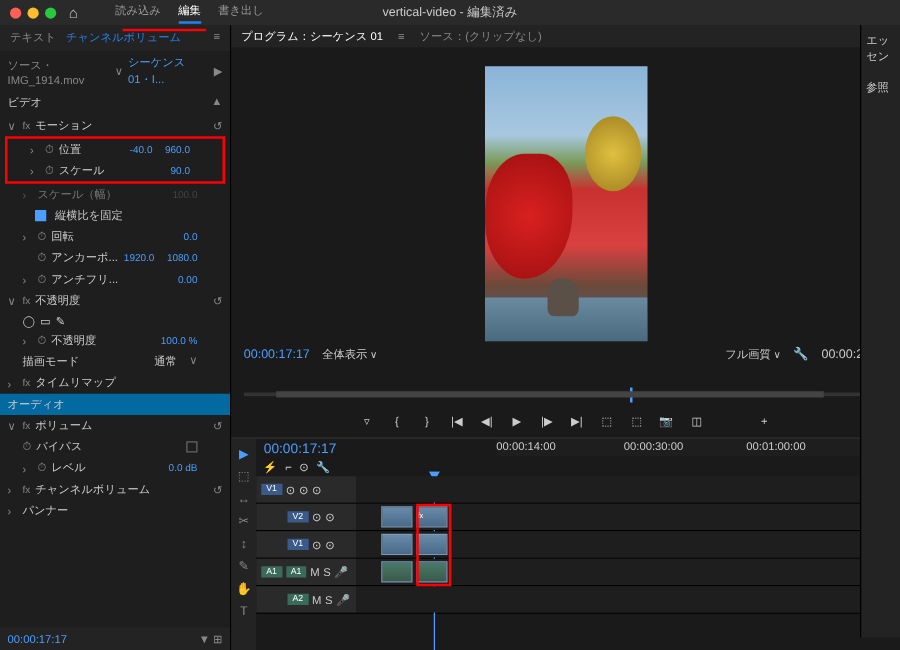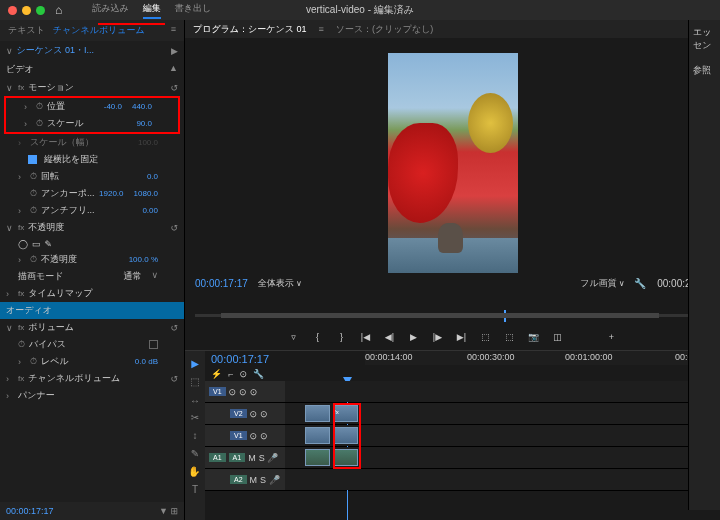--- a/index.html
+++ b/index.html
@@ -56,21 +56,21 @@
 .transport{display:flex;justify-content:center;gap:10px;padding:6px;background:#1a1a1a}
 .transport .btn{width:14px;height:14px;color:#ccc;cursor:pointer;display:flex;align-items:center;justify-content:center}
 .timeline{flex:1;background:#1a1a1a;display:flex;border-top:1px solid #333}
 .tools{width:20px;background:#232323;display:flex;flex-direction:column;gap:2px;padding:4px 2px}
 .tools .tool{width:16px;height:16px;color:#888;cursor:pointer;display:flex;align-items:center;justify-content:center;font-size:10px}
 .tools .tool.active{color:#4a9eff}
 .tl-main{flex:1;display:flex;flex-direction:column}
 .tl-hdr{padding:3px 6px;font-size:9px;color:#ccc}
 .tl-tc{padding:2px 6px;color:#4a9eff;font-size:11px}
 .tl-opts{display:flex;gap:6px;padding:2px 6px;font-size:8px;color:#888}
-.tl-ruler{height:14px;background:#1e1e1e;position:relative;font-size:7px;color:#888;margin-left:80px}
+.tl-ruler{height:14px;background:#1e1e1e;position:relative;font-size:7px;color:#888;margin-left:112px}
 .tl-ruler span{position:absolute;top:1px}
 .playhead{position:absolute;top:0;bottom:0;width:1px;background:#4a9eff;left:142px}
 .playhead::before{content:"";position:absolute;top:-4px;left:-4px;width:9px;height:8px;background:#4a9eff;clip-path:polygon(0 0,100% 0,50% 100%)}
 .tracks{flex:1;position:relative}
 .track{display:flex;height:22px;border-bottom:1px solid #000}
 .track-hdr{width:80px;background:#2a2a2a;display:flex;align-items:center;gap:3px;padding:0 4px;font-size:8px}
 .track-hdr .lbl{background:#3a5a8a;padding:1px 4px;color:#fff;font-size:7px}
 .track-hdr .lbl.a{background:#3a6a5a}
 .track-content{flex:1;background:#1e1e1e;position:relative}
 .clip{position:absolute;top:2px;bottom:2px;background:#5a7a9a;border:1px solid #7a9aba}
@@ -100,20 +100,21 @@
 <div class="red-underline"></div>
 
 <div class="main">
   <div class="left">
     <div class="panel-tabs">
       <span>テキスト</span>
       <span class="active">チャンネルボリューム</span>
       <span style="margin-left:auto">≡</span>
     </div>
     <div class="source-row">
+      <span class="src">ソース・IMG_1914.mov</span>
       <span style="color:#888">∨</span>
       <span class="seq">シーケンス 01・I...</span>
       <span style="margin-left:auto;color:#888">▶</span>
     </div>
     <div class="video-hdr">
       <span>ビデオ</span>
       <span style="color:#888">▲</span>
     </div>
     <div class="props">
       <div class="prop-row">
@@ -122,21 +123,21 @@
         <span class="name">モーション</span>
         <span class="reset">↺</span>
       </div>
       <div class="redbox">
         <div class="prop-row sub">
           <span class="chev">›</span>
             <span style="color:#888">⏱</span>
           <span class="name">位置</span>
           <div class="vals">
               <span class="val">-40.0</span>
-              <span class="val">440.0</span>
+              <span class="val">960.0</span>
             </div>
         </div>
         <div class="prop-row sub">
           <span class="chev">›</span>
             <span style="color:#888">⏱</span>
           <span class="name">スケール</span>
           <div class="vals">
               <span class="val">90.0</span>
             </div>
         </div>

